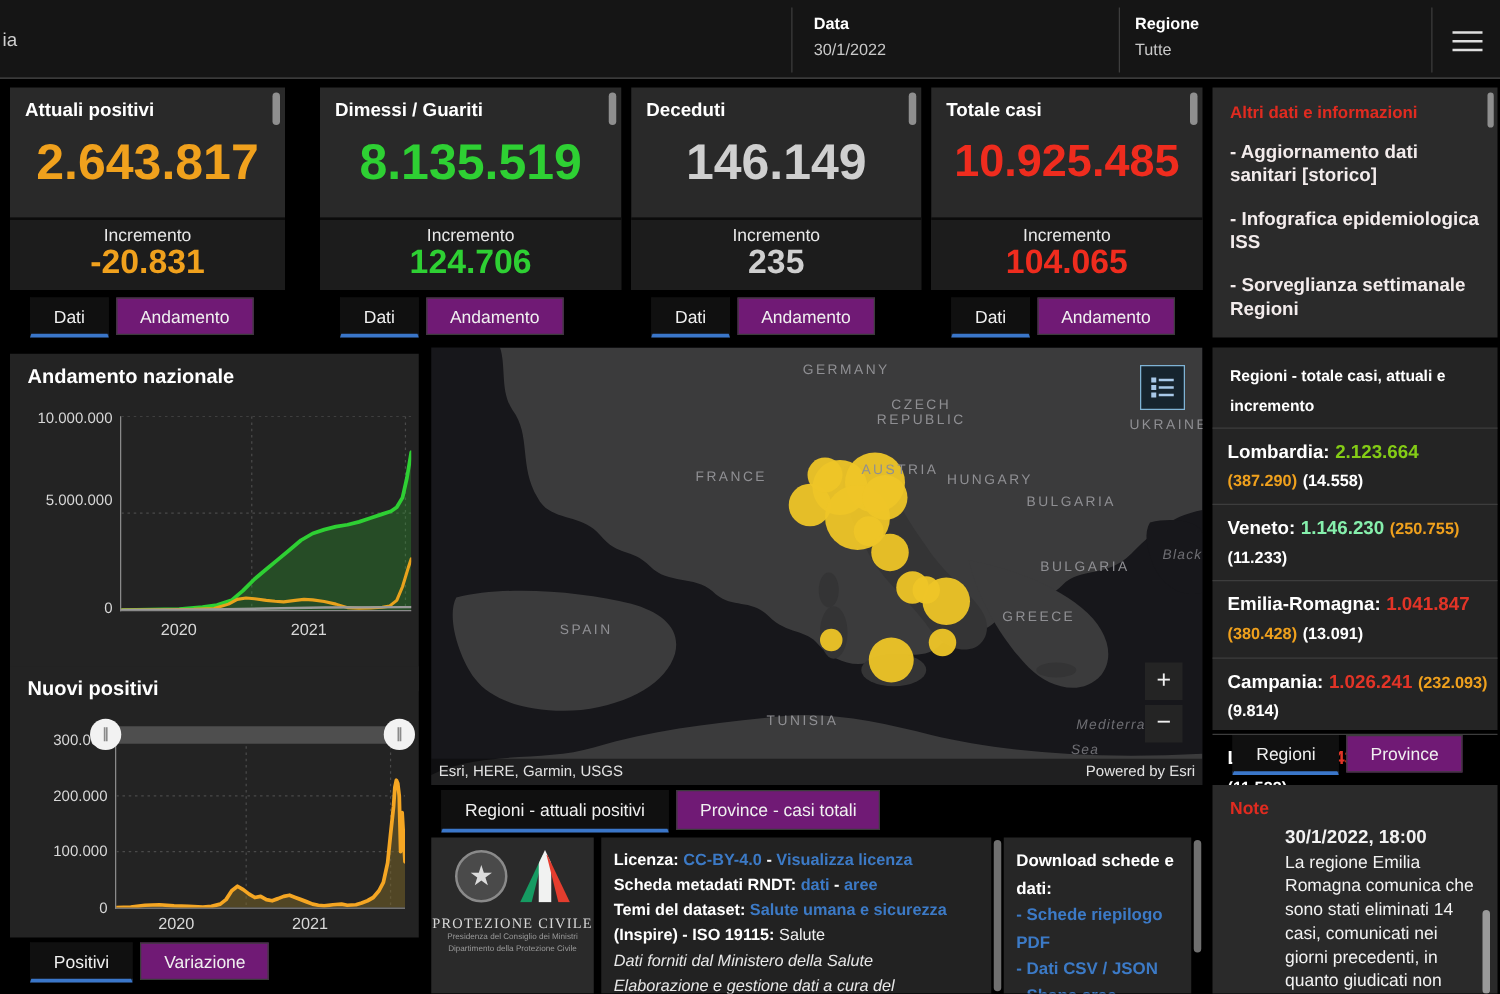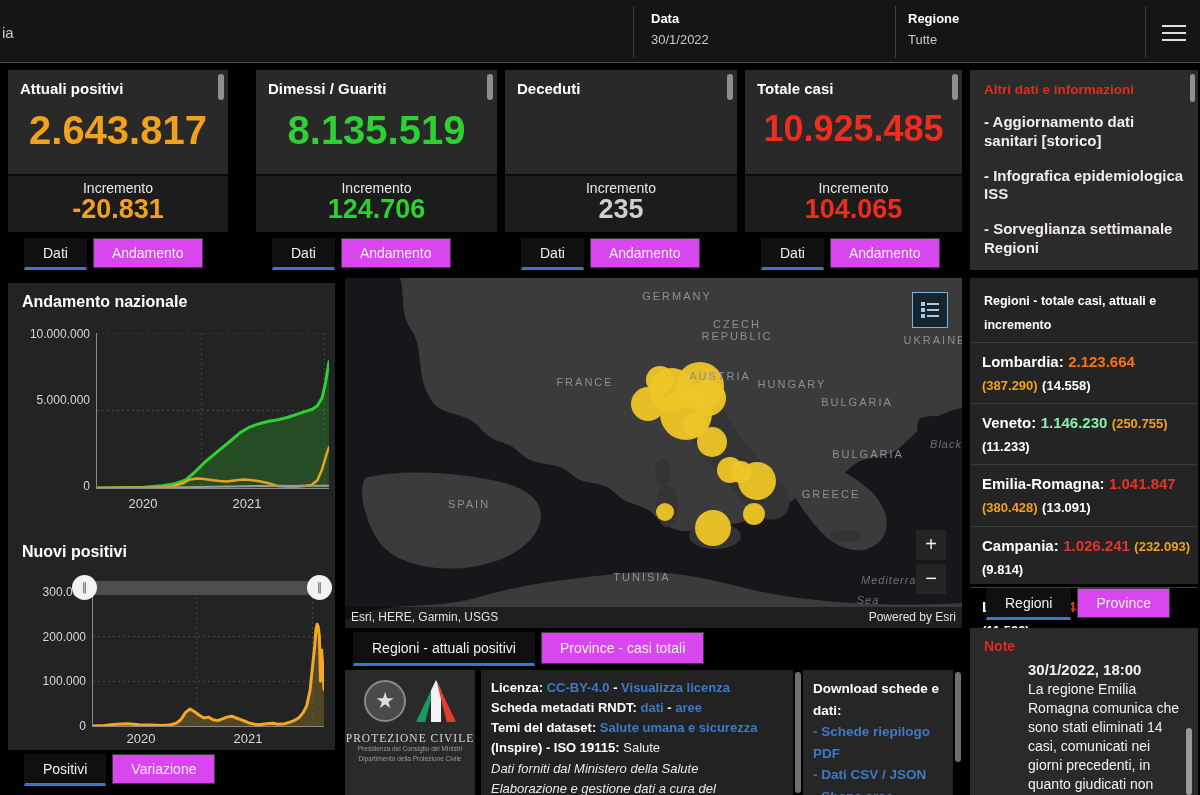--- a/index.html
+++ b/index.html
@@ -20,21 +20,21 @@
   .card{position:absolute;top:70px;height:162px;background:#292929;}
   .card-title{position:absolute;left:12px;top:10px;font-size:15px;font-weight:bold;color:#fff;}
   .card-value{position:absolute;left:0;right:0;top:38px;text-align:center;font-size:40px;font-weight:bold;}
   .card-bottom{position:absolute;left:0;right:0;bottom:0;height:56px;background:#1c1c1c;border-top:2px solid #0b0b0b;text-align:center;}
   .inc-label{font-size:14px;color:#e8e8e8;margin-top:4px;}
   .inc-value{font-size:27px;font-weight:bold;line-height:1.0;}
   .scrollhint{position:absolute;background:#8f8f8f;border-radius:3px;}
 
   
   .tabrow{position:absolute;display:flex;gap:6px;}
-  .tab{height:28px;line-height:28px;padding:0 18px;font-size:14px;color:#f0f0f0;background:#d946ef;
+  .tab{height:28px;line-height:28px;padding:0 18px;font-size:14px;color:#f0f0f0;background:#701a75;
        border:1px solid #3c3c3c;cursor:pointer;white-space:nowrap;}
   .tab.active{background:#101010;border:1px solid #101010;border-bottom:3px solid #3a76c9;}
 
   
   #altri{position:absolute;left:970px;top:70px;width:228px;height:200px;background:#2b2b2b;}
   .panel-red-title{font-size:13.5px;font-weight:bold;color:#e02b20;}
   .altri-link{font-size:15px;font-weight:bold;color:#f3ecec;margin-top:16px;cursor:pointer;line-height:1.25;}
 
   #regpanel{position:absolute;left:970px;top:278px;width:228px;height:306px;background:#242424;}
   #regpanel .rtitle{padding:12px 14px 4px 14px;font-size:12.5px;font-weight:bold;color:#fff;line-height:1.9;}
@@ -144,20 +144,21 @@
     </div>
   </div>
   <div class="tabrow" style="left:272px;top:238px;">
     <div class="tab active">Dati</div>
     <div class="tab">Andamento</div>
   </div>
 
   <div class="card" style="left:505px;width:232px;text-decoration:underline;">
     <div class="card-title">Deceduti</div>
     <div class="scrollhint" style="right:4px;top:4px;width:6px;height:26px;"></div>
+    <div class="card-value" style="color: rgb(207, 207, 207);">146.149</div>
     <div class="card-bottom">
       <div class="inc-label">Incremento</div>
       <div class="inc-value" style="color: rgb(207, 207, 207);">235</div>
     </div>
   </div>
   <div class="tabrow" style="left:521px;top:238px;">
     <div class="tab active">Dati</div>
     <div class="tab">Andamento</div>
   </div>
 
@@ -299,21 +300,21 @@
 
   <div class="tabrow" style="left:353px;top:632px;">
     <div class="tab active" style="height:30px;line-height:30px;">Regioni - attuali positivi</div>
     <div class="tab" style="height:30px;line-height:30px;">Province - casi totali</div>
   </div>
 
   <div id="regpanel">
     <div class="rtitle">Regioni - totale casi, attuali e incremento</div>
     <div class="regrow">
       <span class="regname">Lombardia:</span>
-      <span class="regtotal" style="color: #f97316;">2.123.664</span>
+      <span class="regtotal" style="color: #84cc16;">2.123.664</span>
       <span class="regattuali" style="color: rgb(240, 161, 29);">(387.290)</span>
       <span class="regincr">(14.558)</span>
     </div>
     <div class="regrow">
       <span class="regname">Veneto:</span>
       <span class="regtotal" style="color: #86efac;">1.146.230</span>
       <span class="regattuali" style="color: rgb(240, 161, 29);">(250.755)</span>
       <span class="regincr">(11.233)</span>
     </div>
     <div class="regrow">

